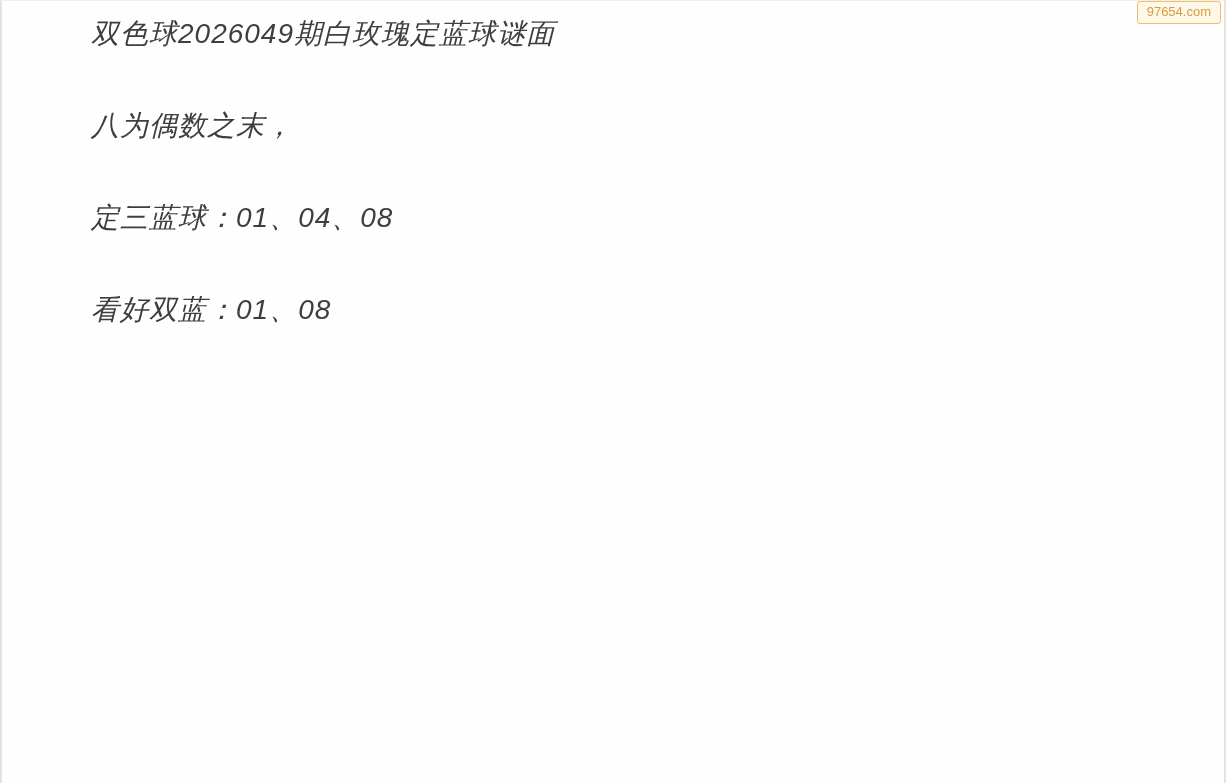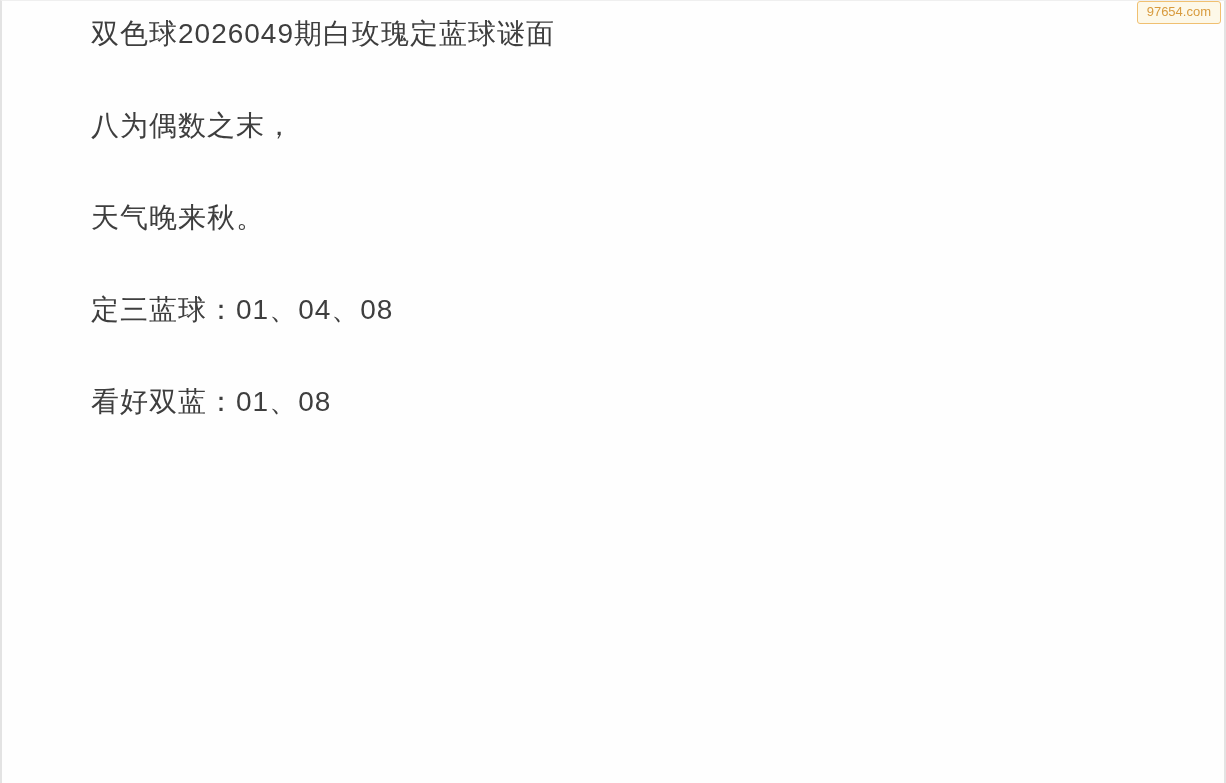--- a/index.html
+++ b/index.html
@@ -23,20 +23,21 @@
     padding: 2px 44px 10px 33px;
   }
   .article p {
     font-size: 28px;
     line-height: 55px;
     margin: 37px 0;
     text-indent: 2em;
     letter-spacing: 1px;
     text-align: justify;
     text-justify: inter-ideograph;
+    font-style: italic;
   }
   .article p.first {
     margin-top: 3px;
   }
   .watermark {
     position: absolute;
     top: 0;
     right: 3px;
     background: #fdf8e8;
     border: 1px solid #f0c071;
@@ -50,20 +51,19 @@
 </head>
 <body>
 
 <div class="watermark">97654.com</div>
 
 <div class="article">
   <p class="first">双色球2026049期白玫瑰定蓝球谜面</p>
 
   <p>八为偶数之末，</p>
 
-  <p>天气晚来秋。</p>
 
 
 
   <p>定三蓝球：01、04、08</p>
 
   <p>看好双蓝：01、08</p>
 </div>
 
 </body></html>

